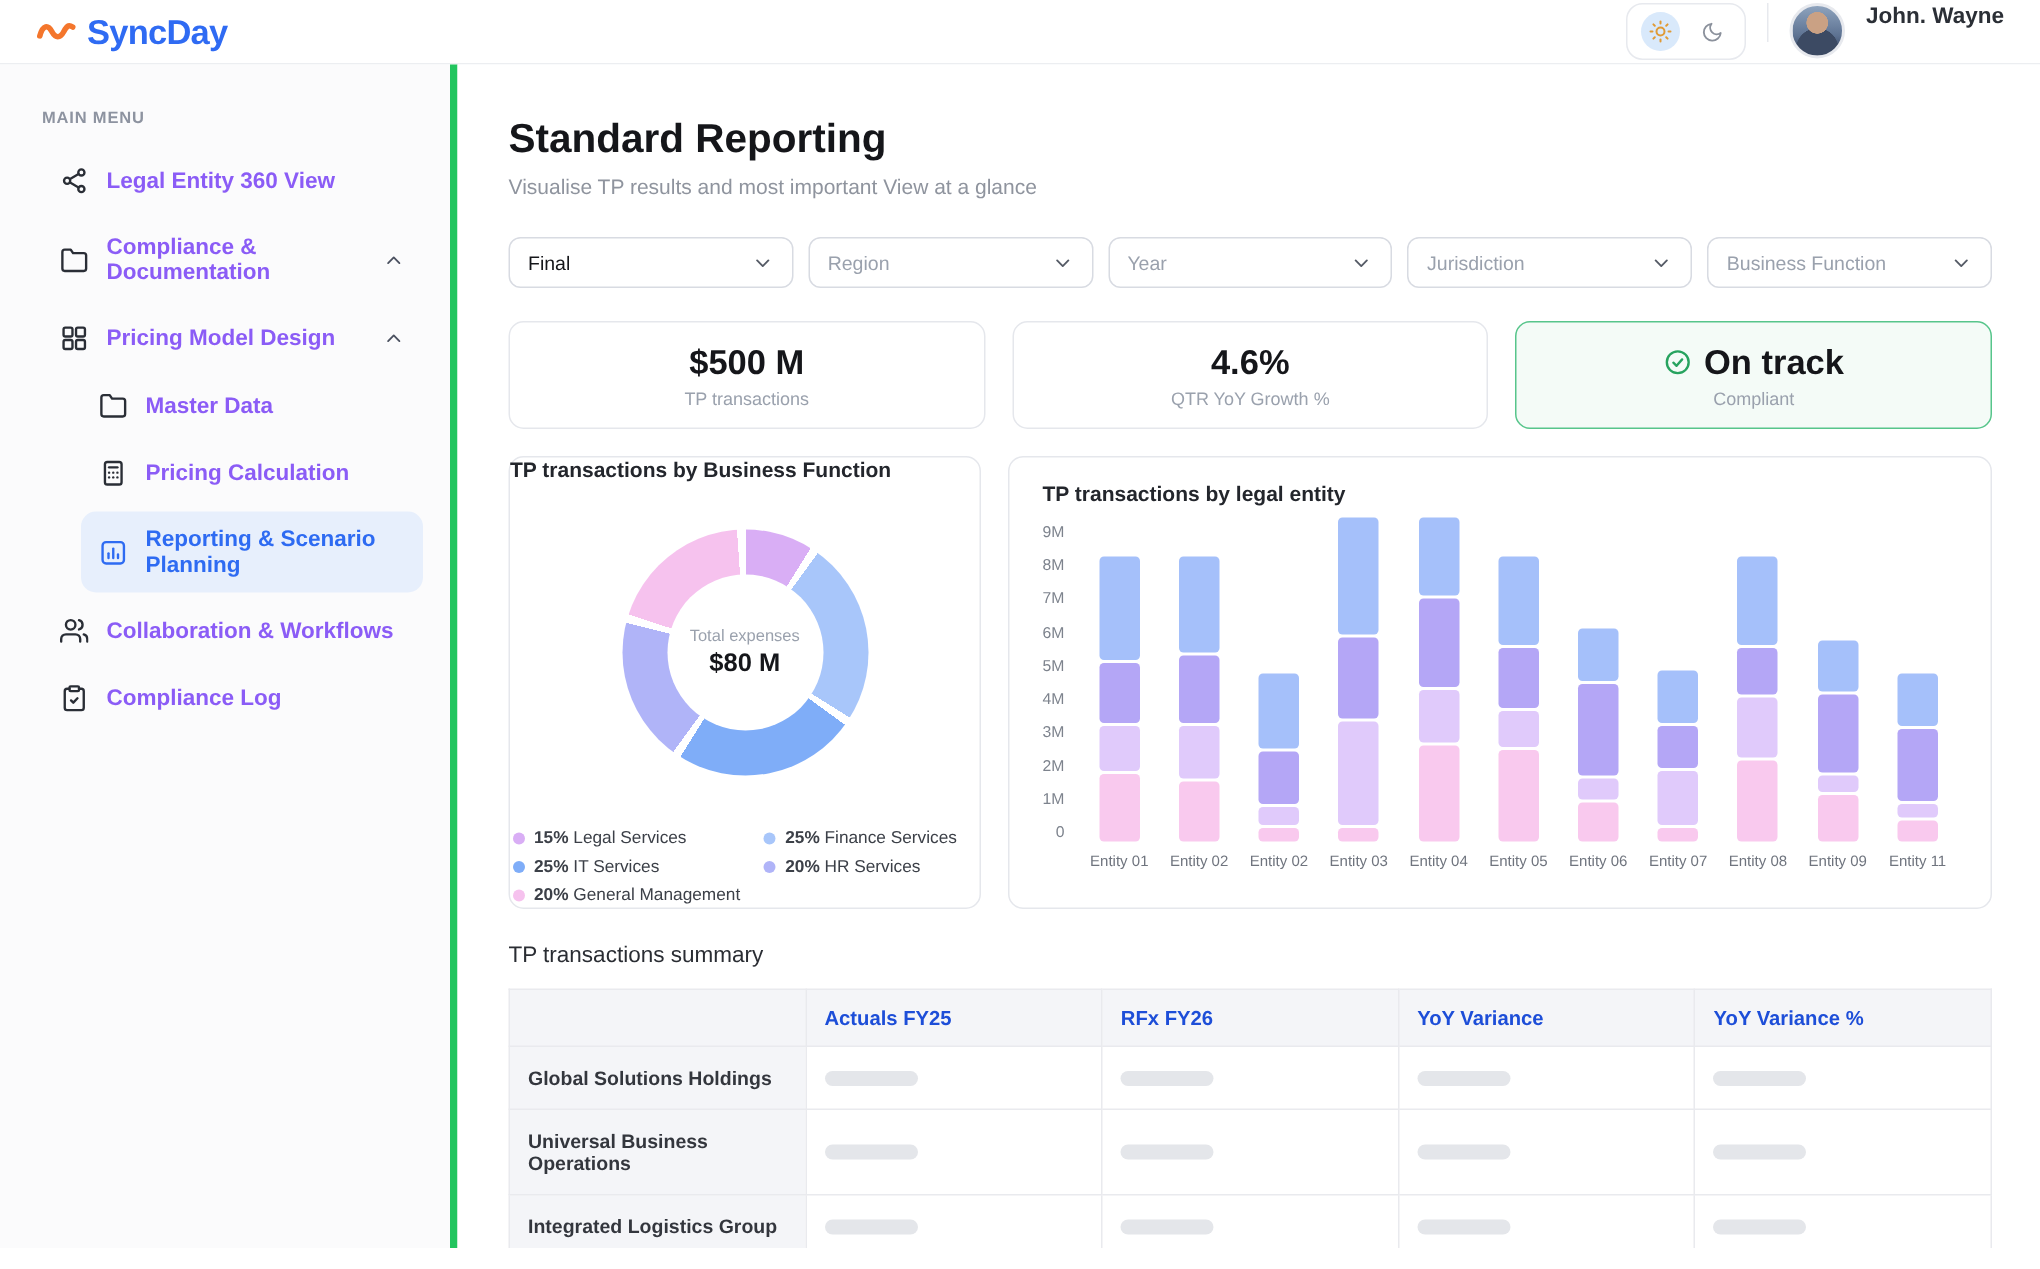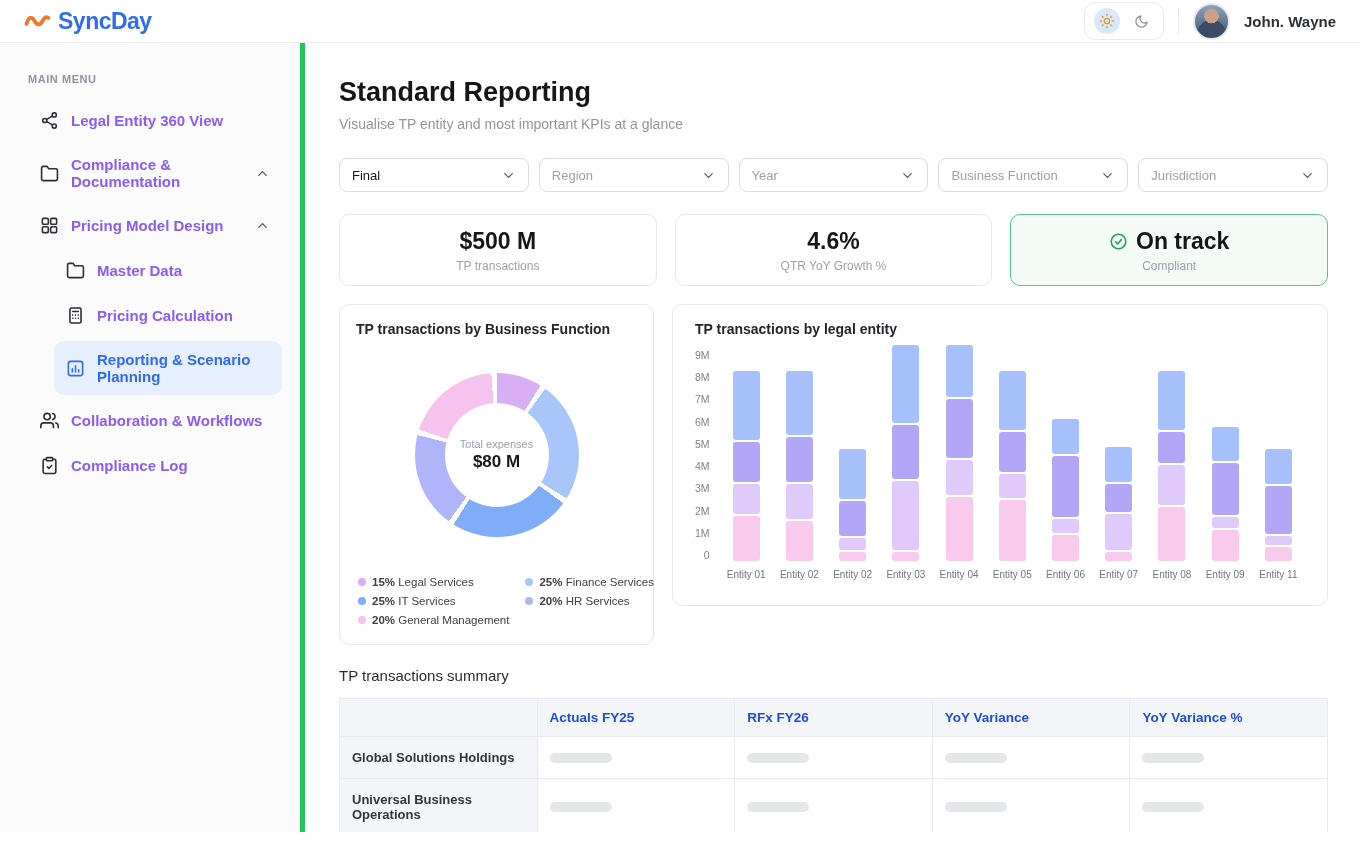--- a/index.html
+++ b/index.html
@@ -4,21 +4,21 @@
 <style>
   * { margin:0; padding:0; box-sizing:border-box; }
   html,body { width:1360px; height:846px; overflow:hidden; background:#fff;
     font-family:"Liberation Sans", sans-serif; color:#17181c; }
 
   
   .topbar { height:43px; display:flex; align-items:center; justify-content:space-between;
     padding:0 24px; border-bottom:1px solid #eceef1; background:#fff; }
   .logo { display:flex; align-items:center; gap:7px; cursor:pointer; }
   .logo-text { font-size:23px; font-weight:800; color:#2f6bf3; letter-spacing:-0.5px; }
-  .top-right { display:flex; align-items:center; gap:14px; }
+  .top-right { display:flex; align-items:flex-start; gap:14px; }
   .theme-toggle { display:flex; align-items:center; gap:8px; padding:5px 9px;
     border:1px solid #e7e9ee; border-radius:11px; background:#fff; }
   .tbtn { width:26px; height:26px; border-radius:50%; display:flex; align-items:center;
     justify-content:center; cursor:pointer; border:none; background:transparent; }
   .tbtn.active { background:#d9e9fb; }
   .tbtn.sun { color:#e09a35; }
   .tbtn.moon { color:#8b919c; }
   .vdivider { width:1px; height:26px; background:#e7e9ee; }
   .avatar { width:37px; height:37px; border-radius:50%; border:2px solid #e7e9ee; cursor:pointer;
     background:
@@ -56,21 +56,21 @@
   .kpi { flex:1; height:72px; border:1px solid #e5e7ec; border-radius:10px; background:#fff;
     display:flex; flex-direction:column; align-items:center; justify-content:center; gap:4px; }
   .kpi-value { font-size:23px; font-weight:800; color:#15161a; display:flex; align-items:center; gap:8px; }
   .kpi-label { font-size:12px; color:#9aa1ad; }
   .kpi.success { border-color:#57c58b; background:#f4fbf7; }
   .kpi.success .check { color:#27a35f; display:flex; }
 
   .charts { display:flex; gap:18px; margin-bottom:22px; }
   .card { border:1px solid #e5e7ec; border-radius:10px; background:#fff; }
   .card-title { font-size:14px; font-weight:700; color:#23262c; }
-  .donut-card { width:315px; flex:0 0 315px; height:341px; padding:16px; display:flex; flex-direction:column; }
+  .donut-card { width:315px; flex:0 0 315px; height:302px; display:flex; flex-direction:column; }
   .donut-wrap { flex:1; display:flex; align-items:center; justify-content:center; position:relative; }
   .donut { width:164px; height:164px; border-radius:50%; position:relative; }
   .donut::after { content:""; position:absolute; inset:30px; background:#fff; border-radius:50%; }
   .donut-center { position:absolute; inset:0; z-index:2; display:flex; flex-direction:column;
     align-items:center; justify-content:center; gap:2px; }
   .donut-center .small { font-size:11px; color:#9aa1ad; }
   .donut-center .big { font-size:17px; font-weight:800; color:#15161a; }
   .legend { display:grid; grid-template-columns:auto auto; column-gap:16px; row-gap:7px;
     font-size:11.5px; color:#3c4048; justify-content:start; padding:4px 2px 2px; }
   .legend-item { display:flex; align-items:center; gap:6px; white-space:nowrap; }
@@ -248,21 +248,21 @@
             </svg>
           </span>
       <span>Compliance Log</span>
 
     </div>
       </div>
   </nav>
 
   <main class="main">
     <h1 class="page-title">Standard Reporting</h1>
-    <div class="page-subtitle">Visualise TP entity and most important KPIs at a glance</div>
+    <div class="page-subtitle">Visualise TP results and most important View at a glance</div>
 
     <div class="filters" id="filter-bar">
         <div class="select">
       <span class="sel-value">Final</span>
       <span class="chev">
             <svg viewBox="0 0 24 24" width="15" height="15" fill="none" stroke="currentColor" stroke-width="2" stroke-linecap="round" stroke-linejoin="round">
               <polyline points="6 9 12 15 18 9"></polyline>
             </svg>
           </span>
     </div>
@@ -276,29 +276,29 @@
     </div>
         <div class="select placeholder">
       <span class="sel-value">Year</span>
       <span class="chev">
             <svg viewBox="0 0 24 24" width="15" height="15" fill="none" stroke="currentColor" stroke-width="2" stroke-linecap="round" stroke-linejoin="round">
               <polyline points="6 9 12 15 18 9"></polyline>
             </svg>
           </span>
     </div>
         <div class="select placeholder">
+      <span class="sel-value">Jurisdiction</span>
+      <span class="chev">
+            <svg viewBox="0 0 24 24" width="15" height="15" fill="none" stroke="currentColor" stroke-width="2" stroke-linecap="round" stroke-linejoin="round">
+              <polyline points="6 9 12 15 18 9"></polyline>
+            </svg>
+          </span>
+    </div>
+        <div class="select placeholder">
       <span class="sel-value">Business Function</span>
-      <span class="chev">
-            <svg viewBox="0 0 24 24" width="15" height="15" fill="none" stroke="currentColor" stroke-width="2" stroke-linecap="round" stroke-linejoin="round">
-              <polyline points="6 9 12 15 18 9"></polyline>
-            </svg>
-          </span>
-    </div>
-        <div class="select placeholder">
-      <span class="sel-value">Jurisdiction</span>
       <span class="chev">
             <svg viewBox="0 0 24 24" width="15" height="15" fill="none" stroke="currentColor" stroke-width="2" stroke-linecap="round" stroke-linejoin="round">
               <polyline points="6 9 12 15 18 9"></polyline>
             </svg>
           </span>
     </div>
       </div>
 
     <div class="kpis" id="kpi-cards">
         <div class="kpi">

